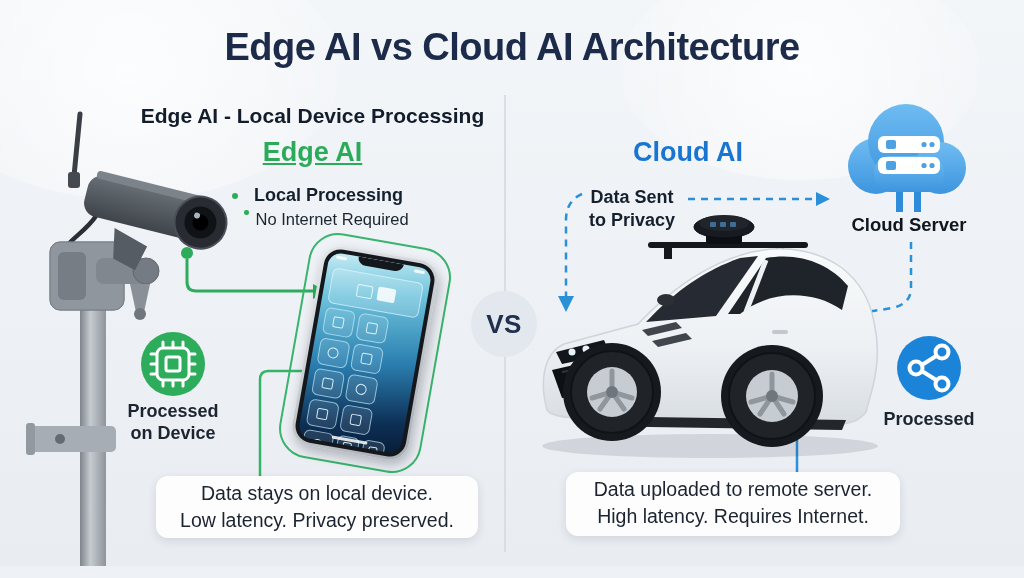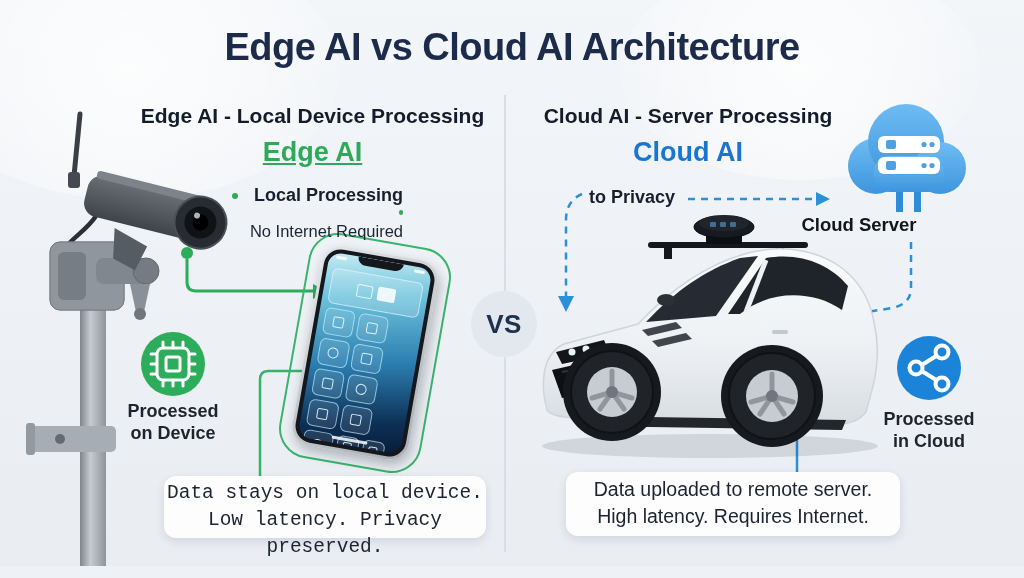--- a/index.html
+++ b/index.html
@@ -14,36 +14,36 @@
     background:#e3e8ee;display:flex;align-items:center;justify-content:center;
     font-size:26px;font-weight:700;color:#20304f;letter-spacing:.5px;}
   .col-heading{position:absolute;font-size:21px;font-weight:600;color:#121c2b;text-align:center;}
   .heading-left{left:115px;top:104px;width:395px;}
   .heading-right{left:538px;top:104px;width:300px;}
   .col-label{position:absolute;font-size:27px;font-weight:700;text-align:center;}
   .label-left{left:115px;top:137px;width:395px;color:#2bab59;text-decoration:underline;}
   .label-right{left:538px;top:137px;width:300px;color:#1975d2;}
   .bullets{position:absolute;left:232px;top:185px;}
   .b1{display:flex;align-items:center;gap:16px;font-size:18px;font-weight:600;color:#15202e;}
-  .b2{display:flex;align-items:flex-end;gap:7px;margin-left:12px;margin-top:4px;
-    font-size:16.5px;font-weight:400;color:#1a2532;flex-direction:column;}
+  .b2{display:flex;align-items:flex-start;gap:7px;margin-left:12px;margin-top:4px;
+    font-size:16.5px;font-weight:400;color:#1a2532;}
   .gdot{width:6px;height:6px;border-radius:50%;background:#2dad5b;}
   .gdot.sm{width:4.5px;height:4.5px;}
   .flow-label{position:absolute;left:573px;top:186px;width:118px;text-align:center;
     font-size:18px;font-weight:600;color:#15202e;line-height:23px;}
-  .server-label{position:absolute;left:793px;top:214px;width:132px;text-align:center;
+  .server-label{position:absolute;left:843px;top:214px;width:132px;text-align:center;
     font-size:18.5px;font-weight:600;color:#10161f;}
   .badge-label{position:absolute;text-align:center;font-size:18px;font-weight:600;
     color:#1c2430;line-height:21.5px;}
   .badge-label-left{left:95px;top:401px;width:156px;}
   .badge-label-right{left:851px;top:409px;width:156px;}
   .caption{position:absolute;background:#fdfdfe;border-radius:12px;
     box-shadow:0 3px 10px rgba(25,35,55,.12);text-align:center;color:#1b2430;
     font-size:19.5px;line-height:27px;padding-top:4px;}
-  .caption-left{left:164px;top:476px;width:322px;height:58px;font-family:Liberation Mono, monospace;}
+  .caption-left{left:156px;top:476px;width:322px;height:58px;}
   .caption-right{left:566px;top:472px;width:334px;height:60px;}
   .scene{position:absolute;left:0;top:0;}
   
   .phone-wrap{position:absolute;left:306px;top:252px;width:118px;height:202px;
     transform:rotate(10deg);transform-origin:center;}
   .phone-outline{position:absolute;inset:-13px;border:2.5px solid #38b46c;border-radius:30px;}
   .phone-body{position:absolute;inset:0;border-radius:20px;
     background:linear-gradient(135deg,#e3e6e9,#a9afb6);
     box-shadow:3px 5px 12px rgba(20,30,40,.28);}
   .phone-bezel{position:absolute;inset:3px;background:#14171c;border-radius:17px;}
@@ -326,27 +326,26 @@
   </div>
   <div class="badge-label badge-label-left">
     <div>Processed</div>
     <div>on Device</div>
   </div>
   <div class="caption caption-left">
     <div>Data stays on local device.</div>
     <div>Low latency. Privacy preserved.</div>
   </div>
 
-  <div class="col-heading heading-right">Cloud AI - Server Processing</div>
   <div class="col-label label-right">Cloud AI</div>
   <div class="flow-label">
+    <div>Data Sent</div>
     <div>to Privacy</div>
   </div>
   <div class="server-label">Cloud Server</div>
   <div class="badge-label badge-label-right">
     <div>Processed</div>
-    <div>in Cloud</div>
   </div>
   <div class="caption caption-right">
     <div>Data uploaded to remote server.</div>
     <div>High latency. Requires Internet.</div>
   </div>
 </div>
 
 </body></html>

